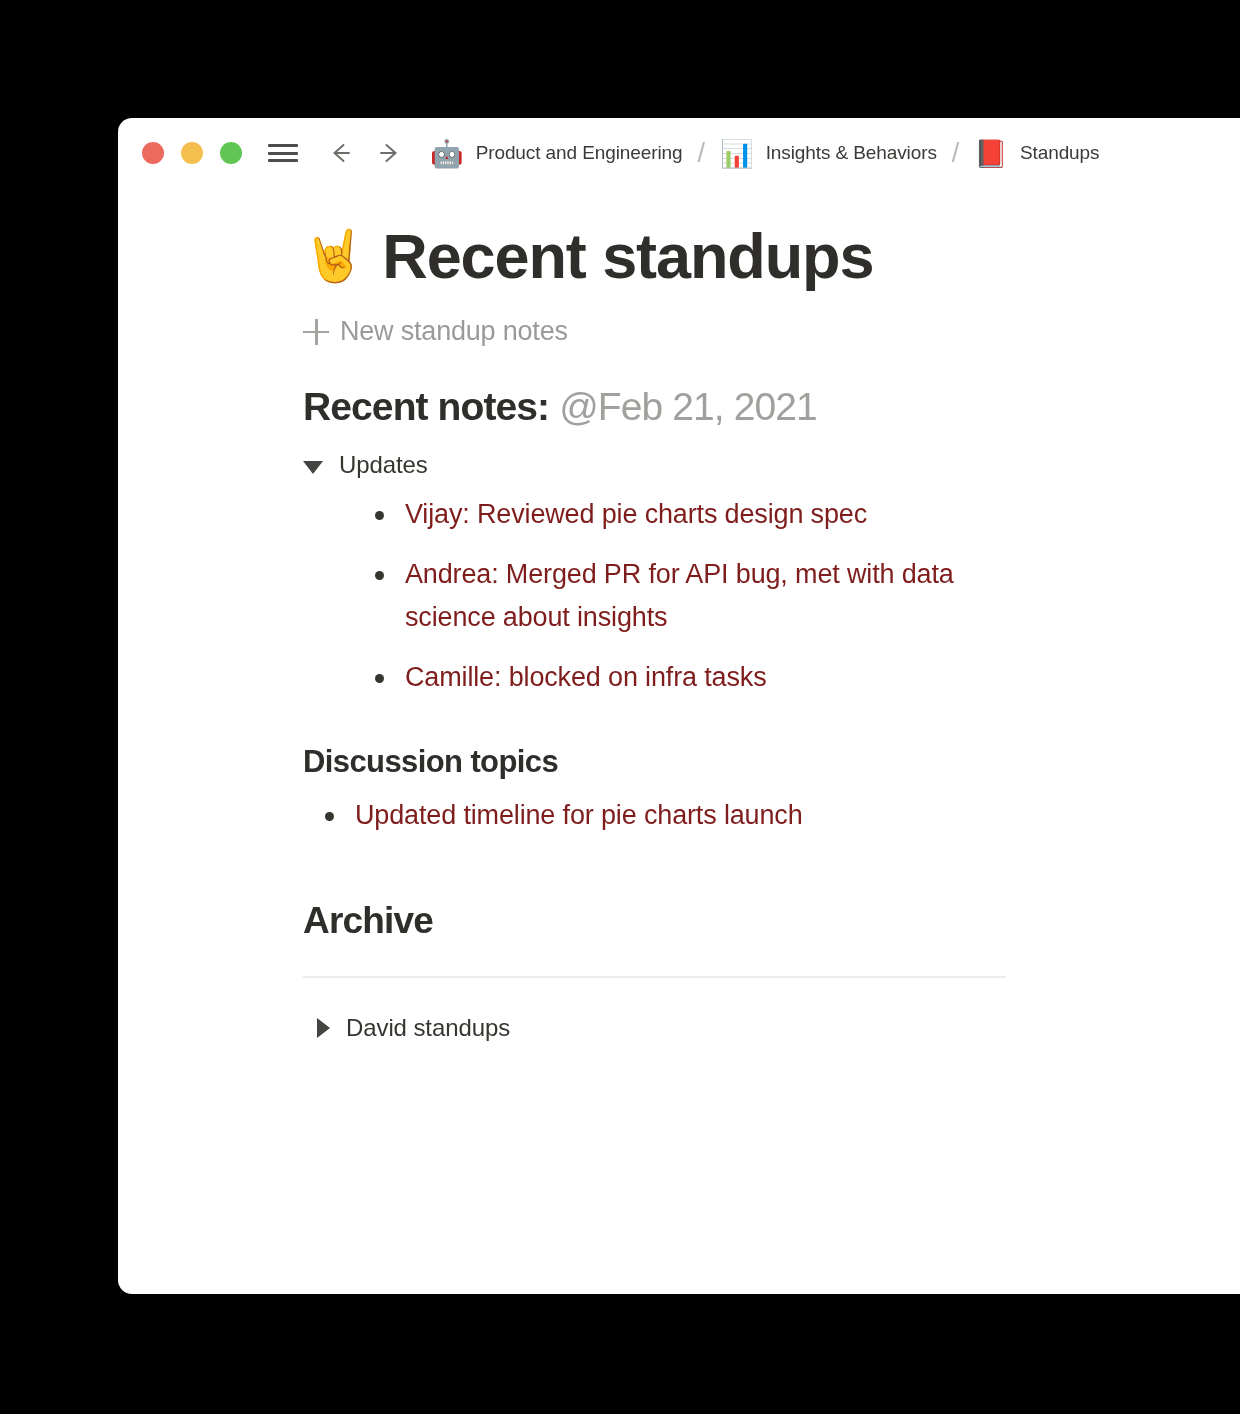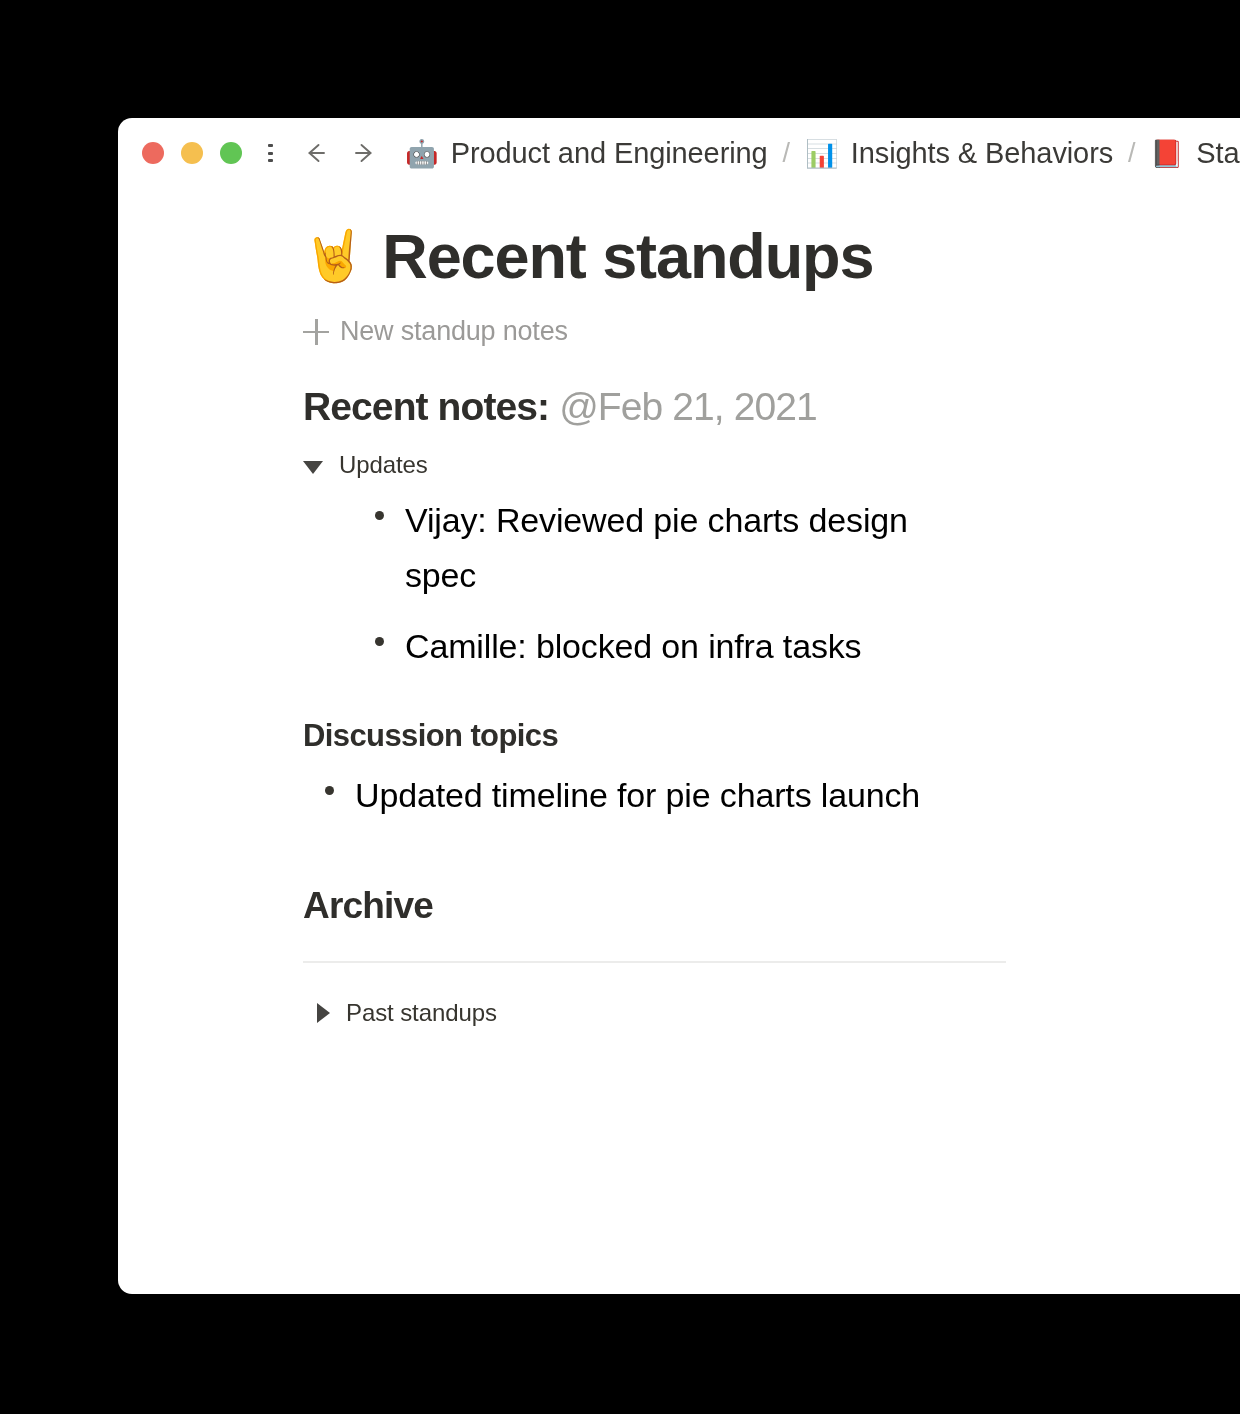--- a/index.html
+++ b/index.html
@@ -77,21 +77,21 @@
     display: flex;
     align-items: center;
     gap: 12px;
   }
   .crumb-emoji {
     font-size: 27px;
     line-height: 1;
     font-family: "DejaVu Sans", sans-serif;
   }
   .crumb-label {
-    font-size: 29px;
+    font-size: 19px;
     color: #3b3a37;
     letter-spacing: -0.1px;
   }
   .crumb-sep {
     font-size: 27px;
     color: #b9b9b6;
     margin: 0 15px;
   }
 
   
@@ -180,23 +180,23 @@
   }
 
   ul.bullets { list-style: none; }
 
   ul.nested { margin-left: 72px; max-width: 590px; }
   ul.flat   { margin-left: 22px; max-width: 620px; }
 
   ul.bullets li {
     position: relative;
     padding-left: 30px;
-    font-size: 34px;
+    font-size: 27px;
     line-height: 1.62;
-    color: #000000;
+    color: #7f1d1d;
     letter-spacing: -0.15px;
     margin-bottom: 16px;
   }
   ul.bullets li::before {
     content: "";
     position: absolute;
     left: 0;
     top: 18px;
     width: 9px; height: 9px;
     border-radius: 50%;
@@ -307,33 +307,34 @@
         <span class="date">@Feb 21, 2021</span>
       </div>
 
       <div class="toggle-row">
         <span class="tri down"></span>
         <span class="toggle-label">Updates</span>
       </div>
 
       <ul class="bullets nested">
         <li>Vijay: Reviewed pie charts design spec</li>
+        <li>Andrea: Merged PR for API bug, met with data science about insights</li>
         <li>Camille: blocked on infra tasks</li>
       </ul>
 
       <div class="h-sub">Discussion topics</div>
 
       <ul class="bullets flat">
         <li>Updated timeline for pie charts launch</li>
       </ul>
 
       <div class="h-archive">Archive</div>
 
       <div class="divider"></div>
 
       <div class="toggle-row archive-toggle">
         <span class="tri right"></span>
-        <span class="toggle-label">Past standups</span>
+        <span class="toggle-label">David standups</span>
       </div>
 
     </div>
   </div>
 </div>
 
 </body></html>

